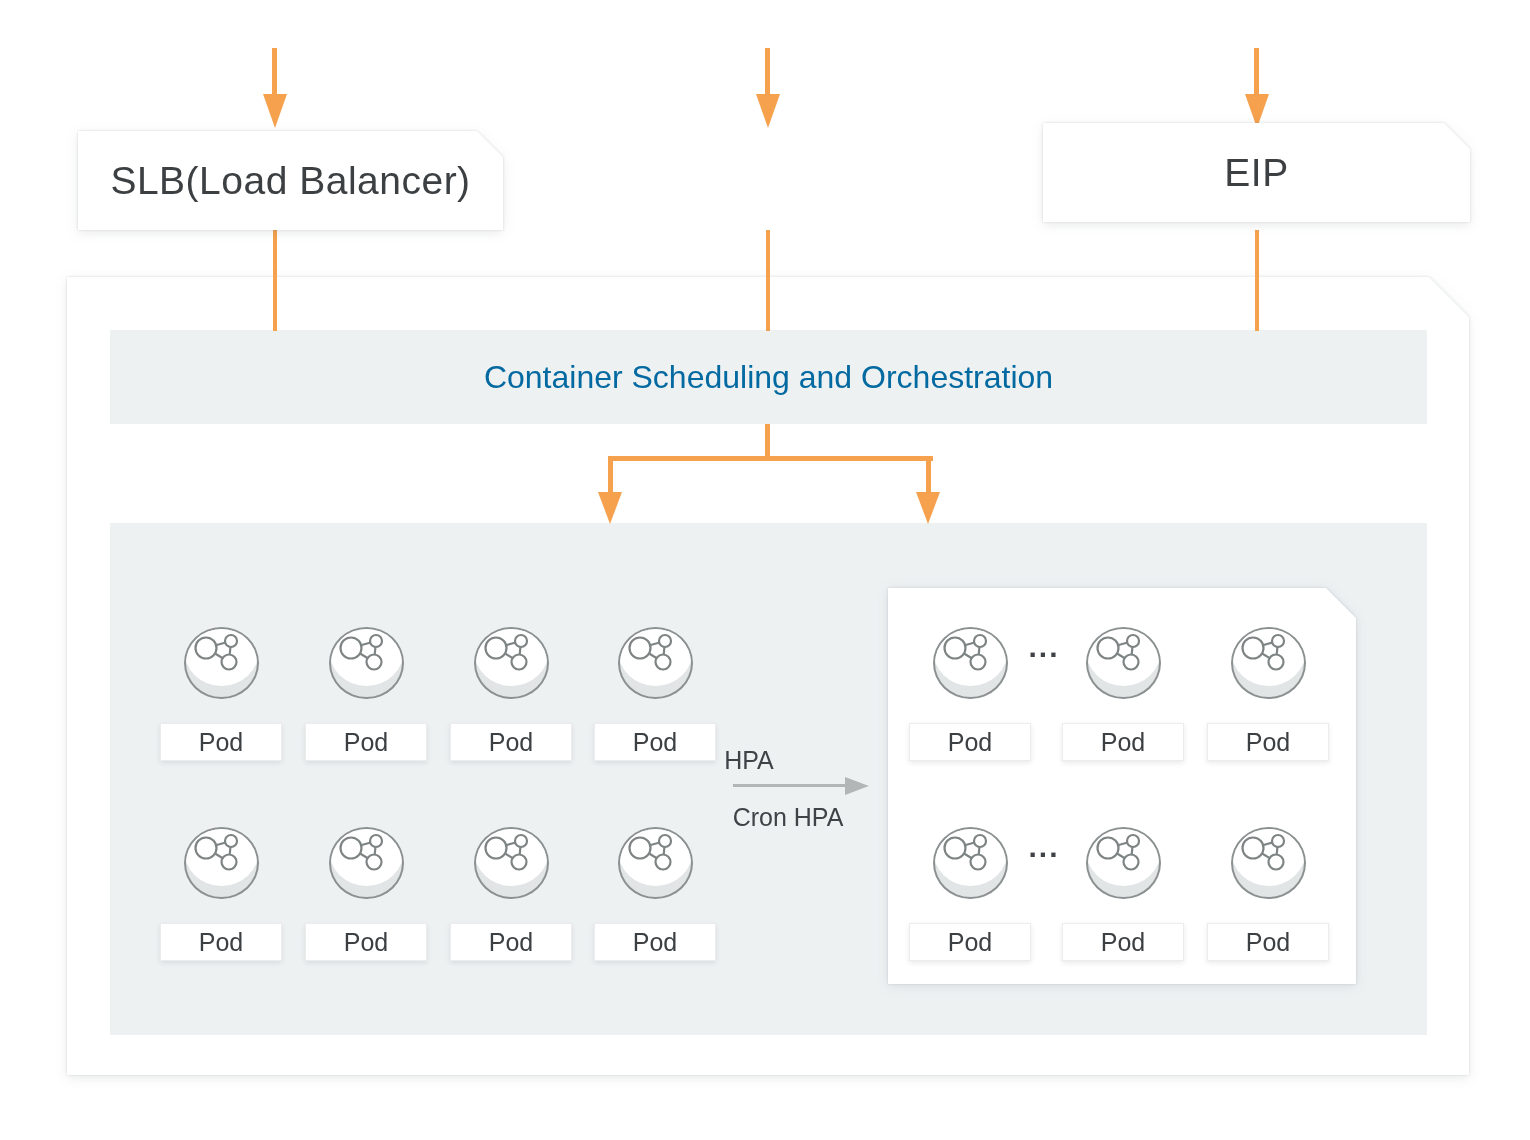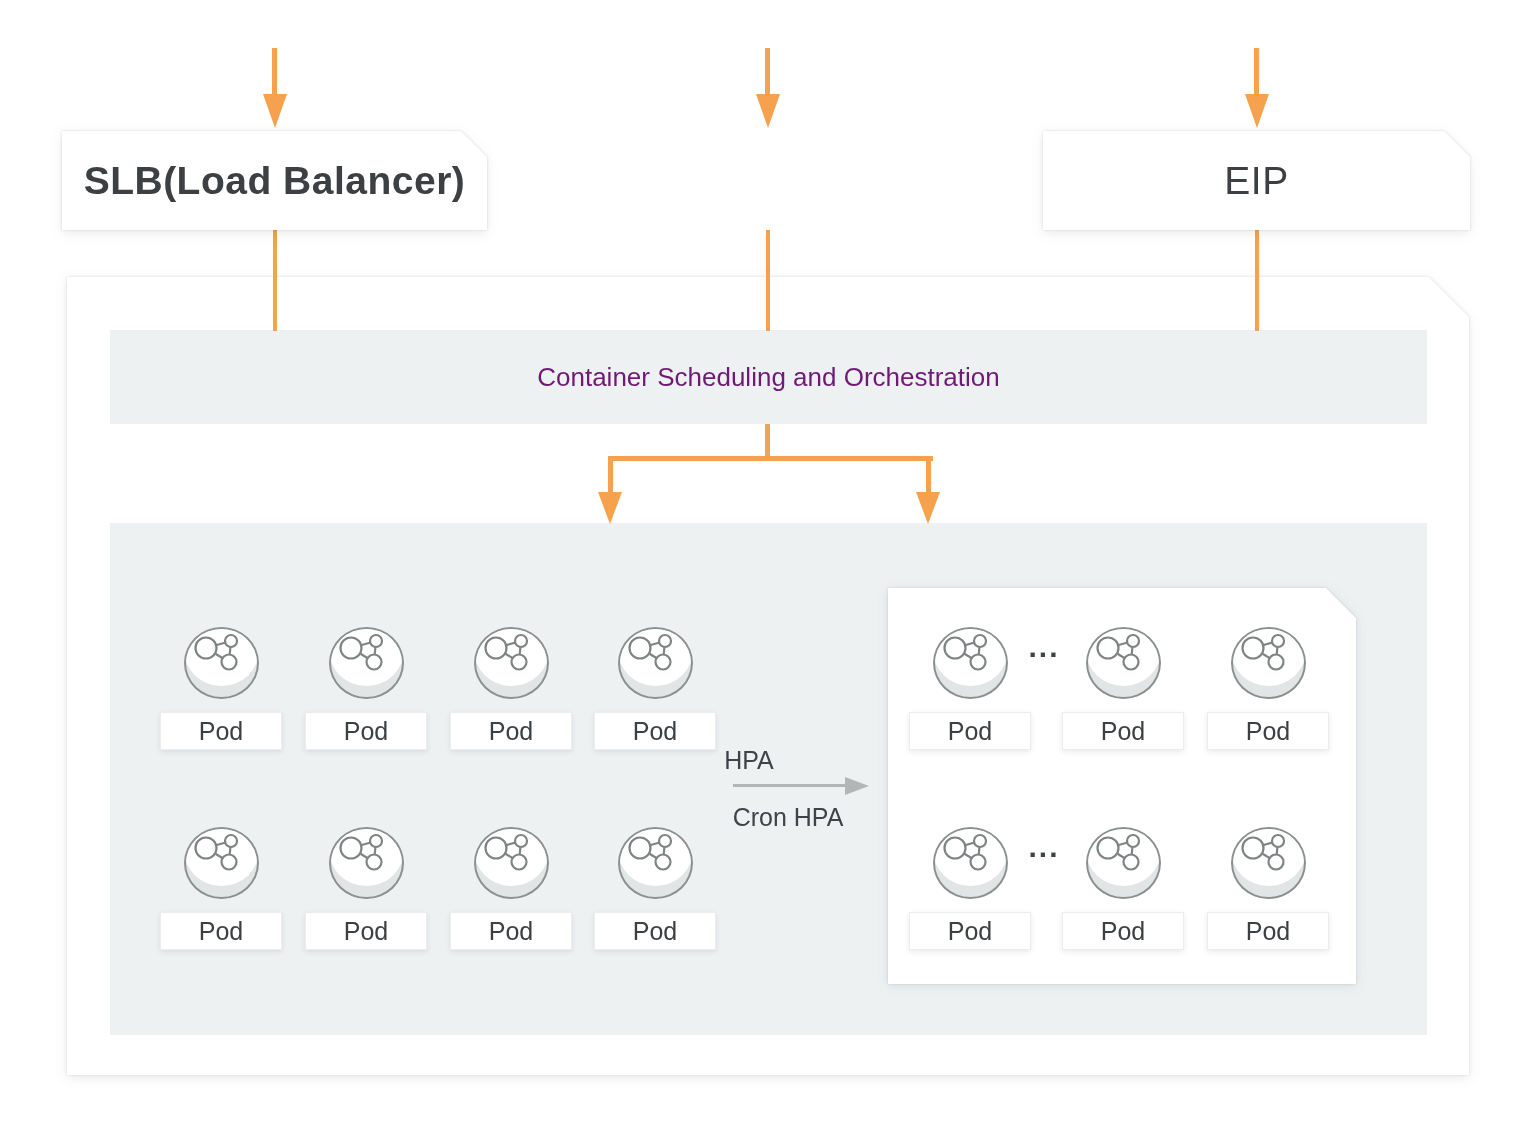--- a/index.html
+++ b/index.html
@@ -18,30 +18,30 @@
   
   .fx{position:absolute;filter:drop-shadow(0 3px 6px rgba(60,70,80,.10)) drop-shadow(0 0 1px rgba(60,70,80,.18));}
   .notched{position:absolute;inset:0;background:#fff;
     clip-path:polygon(0 0,calc(100% - var(--n,26px)) 0,100% var(--n,26px),100% 100%,0 100%);}
   .nodebox{display:flex;align-items:center;justify-content:center;
     font-size:39px;letter-spacing:.5px;color:#3d4043;}
 
   
   .strip{position:absolute;background:var(--panel-bg,#EDF1F2);}
   .banner-label{display:flex;align-items:center;justify-content:center;height:100%;
-    font-size:26px;color:#701a75;}
+    font-size:32px;color:#0369a1;}
 
   
   .pod{position:absolute;width:122px;}
   .disc{position:relative;width:75px;height:72px;margin:0 auto;border:2px solid var(--node-border-gray,#8B9091);
     border-radius:50%;background:#E2E5E6;overflow:hidden;box-sizing:border-box;}
   .disc::before{content:"";position:absolute;left:-2px;top:-15px;width:75px;height:72px;
     border-radius:50%;background:#fff;}
   .disc svg{position:absolute;left:0;top:0;}
-  .pod-label-box{margin-top:13px;height:38px;box-sizing:border-box;background:#fff;
+  .pod-label-box{margin-top:24px;height:38px;box-sizing:border-box;background:#fff;
     border:1px solid #ececee;box-shadow:0 2px 5px rgba(40,50,60,.10);
     display:flex;align-items:center;justify-content:center;
     font-size:25px;color:#3c4043;}
   .dots{position:absolute;width:60px;height:40px;text-align:center;
     font-size:30px;line-height:34px;letter-spacing:2px;color:#3f4347;font-weight:bold;}
 
   
   .hpa-text{position:absolute;width:140px;height:30px;text-align:center;
     font-size:25px;line-height:30px;color:#3f4347;}
   .gline{position:absolute;background:var(--hpa-arrow-gray,#B3B6B7);}
@@ -78,24 +78,24 @@
   </div>
   <div>
     <div class="oline" style="left:1254px;top:48px;width:5px;height:50px;"></div>
     <div class="ohead" style="left:1245px;top:94px;"></div>
   </div>
 
   <div class="oline" style="left:273px;top:230px;width:4px;height:101px;"></div>
   <div class="oline" style="left:766px;top:230px;width:4px;height:101px;"></div>
   <div class="oline" style="left:1255px;top:230px;width:4px;height:101px;"></div>
 
-  <div class="fx" style="left:62px;top:131px;width:425px;height:99px;font-weight:bold;">
+  <div class="fx" style="left:78px;top:131px;width:425px;height:99px;">
     <div class="notched nodebox">SLB(Load Balancer)</div>
   </div>
-  <div class="fx" style="left:1043px;top:131px;width:427px;height:99px;">
+  <div class="fx" style="left:1043px;top:123px;width:427px;height:99px;">
     <div class="notched nodebox">EIP</div>
   </div>
 
   <div>
     <div class="oline" style="left:765px;top:424px;width:5px;height:37px;"></div>
     <div class="oline" style="left:608px;top:456px;width:325px;height:5px;"></div>
     <div class="oline" style="left:608px;top:456px;width:5px;height:38px;"></div>
     <div class="oline" style="left:926px;top:456px;width:5px;height:38px;"></div>
     <div class="ohead small" style="left:598px;top:492px;"></div>
     <div class="ohead small" style="left:916px;top:492px;"></div>

